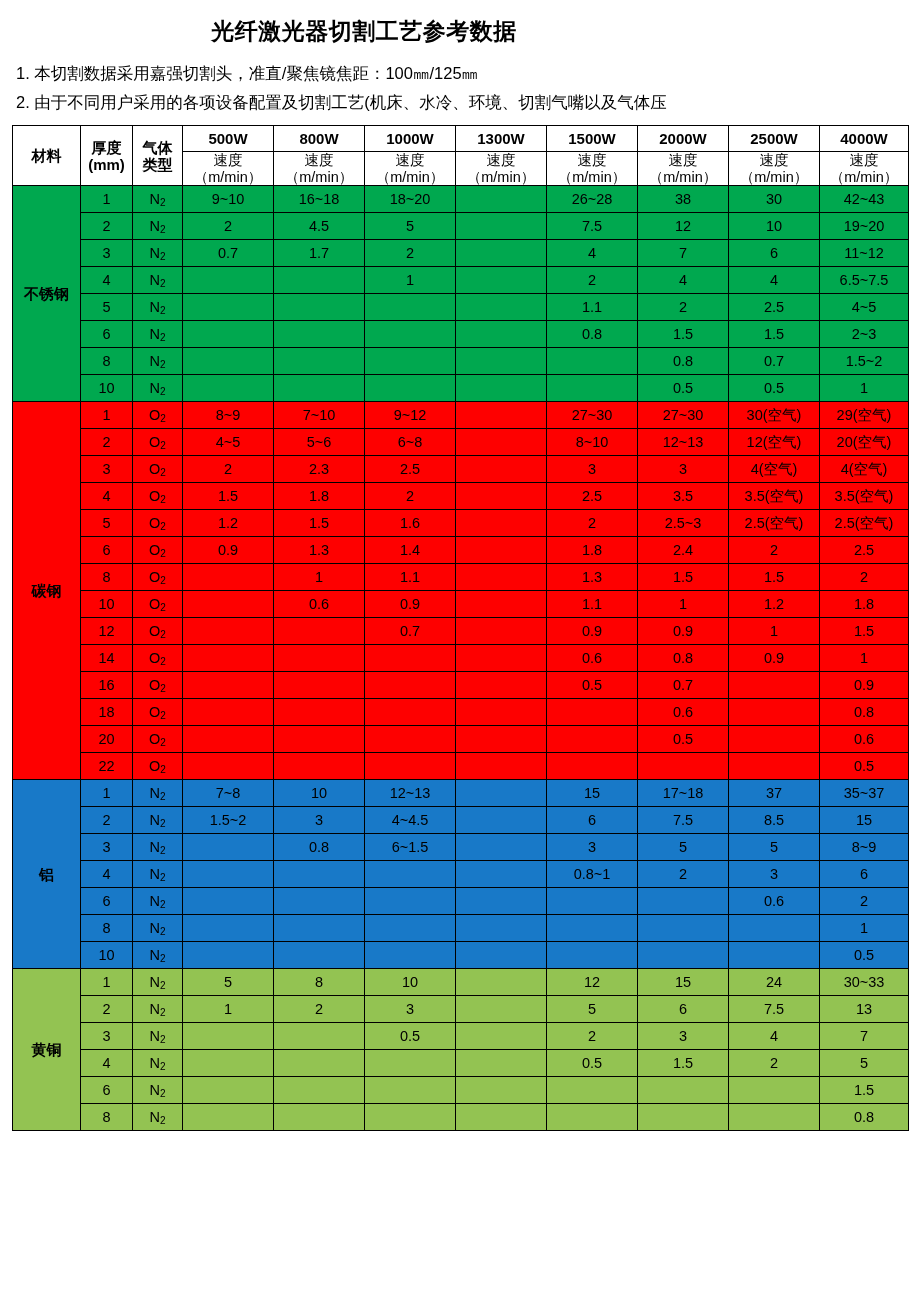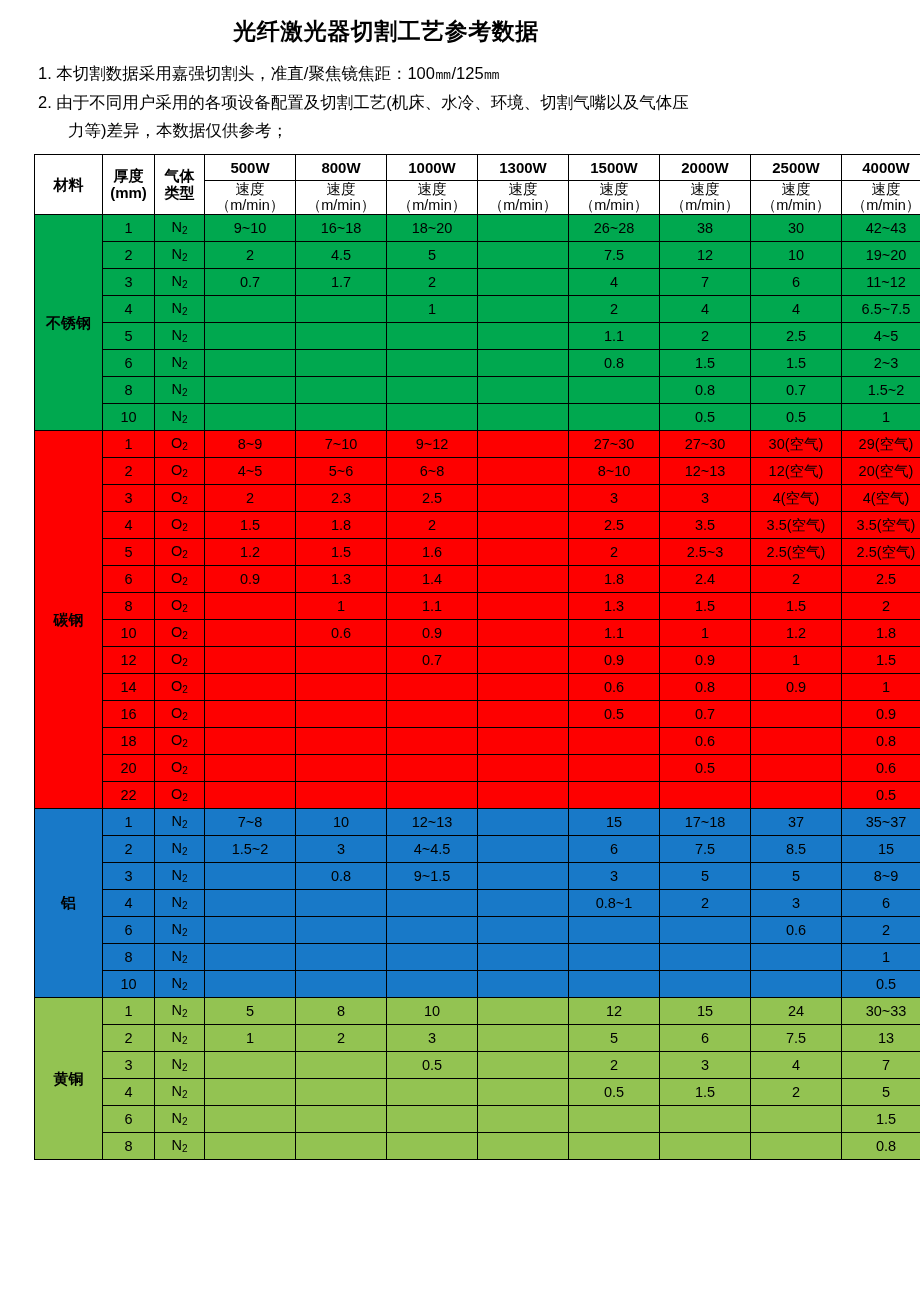--- a/index.html
+++ b/index.html
@@ -13,21 +13,20 @@
     font-family: "Liberation Sans", sans-serif;
     color: #000;
     overflow: hidden;
   }
   .page {
     width: 728px;
     height: 1300px;
     box-sizing: border-box;
     padding: 10px 12px 16px 12px;
     position: relative;
-    margin-left: 22px;
   }
   .doc-title {
     text-align: center;
     font-size: 23px;
     font-weight: bold;
     letter-spacing: 0.5px;
     margin: 6px 0 14px 0;
   }
   .notes {
     font-size: 16.5px;
@@ -103,21 +102,20 @@
 </head>
 <body>
 
 <div class="page">
 
   <div class="doc-title">光纤激光器切割工艺参考数据</div>
 
   <div class="notes">
     <span class="note">1. 本切割数据采用嘉强切割头，准直/聚焦镜焦距：100㎜/125㎜</span>
     <span class="note">2. 由于不同用户采用的各项设备配置及切割工艺(机床、水冷、环境、切割气嘴以及气体压</span>
-    <span class="note-indent">力等)差异，本数据仅供参考；</span>
   </div>
 
   <table class="spec">
     <colgroup>
       <col style="width:68px">
       <col style="width:52px">
       <col style="width:50px">
       <col style="width:91px">
       <col style="width:91px">
       <col style="width:91px">
@@ -472,21 +470,21 @@
           <td class="val alum">6</td>
           <td class="val alum">7.5</td>
           <td class="val alum">8.5</td>
           <td class="val alum">15</td>
         </tr>
         <tr class="alum">
           <td class="thk alum">3</td>
           <td class="gas alum">N<sub>2</sub></td>
           <td class="val alum"></td>
           <td class="val alum">0.8</td>
-          <td class="val alum">9~1.5</td>
+          <td class="val alum">6~1.5</td>
           <td class="val alum"></td>
           <td class="val alum">3</td>
           <td class="val alum">5</td>
           <td class="val alum">5</td>
           <td class="val alum">8~9</td>
         </tr>
         <tr class="alum">
           <td class="thk alum">4</td>
           <td class="gas alum">N<sub>2</sub></td>
           <td class="val alum"></td>

